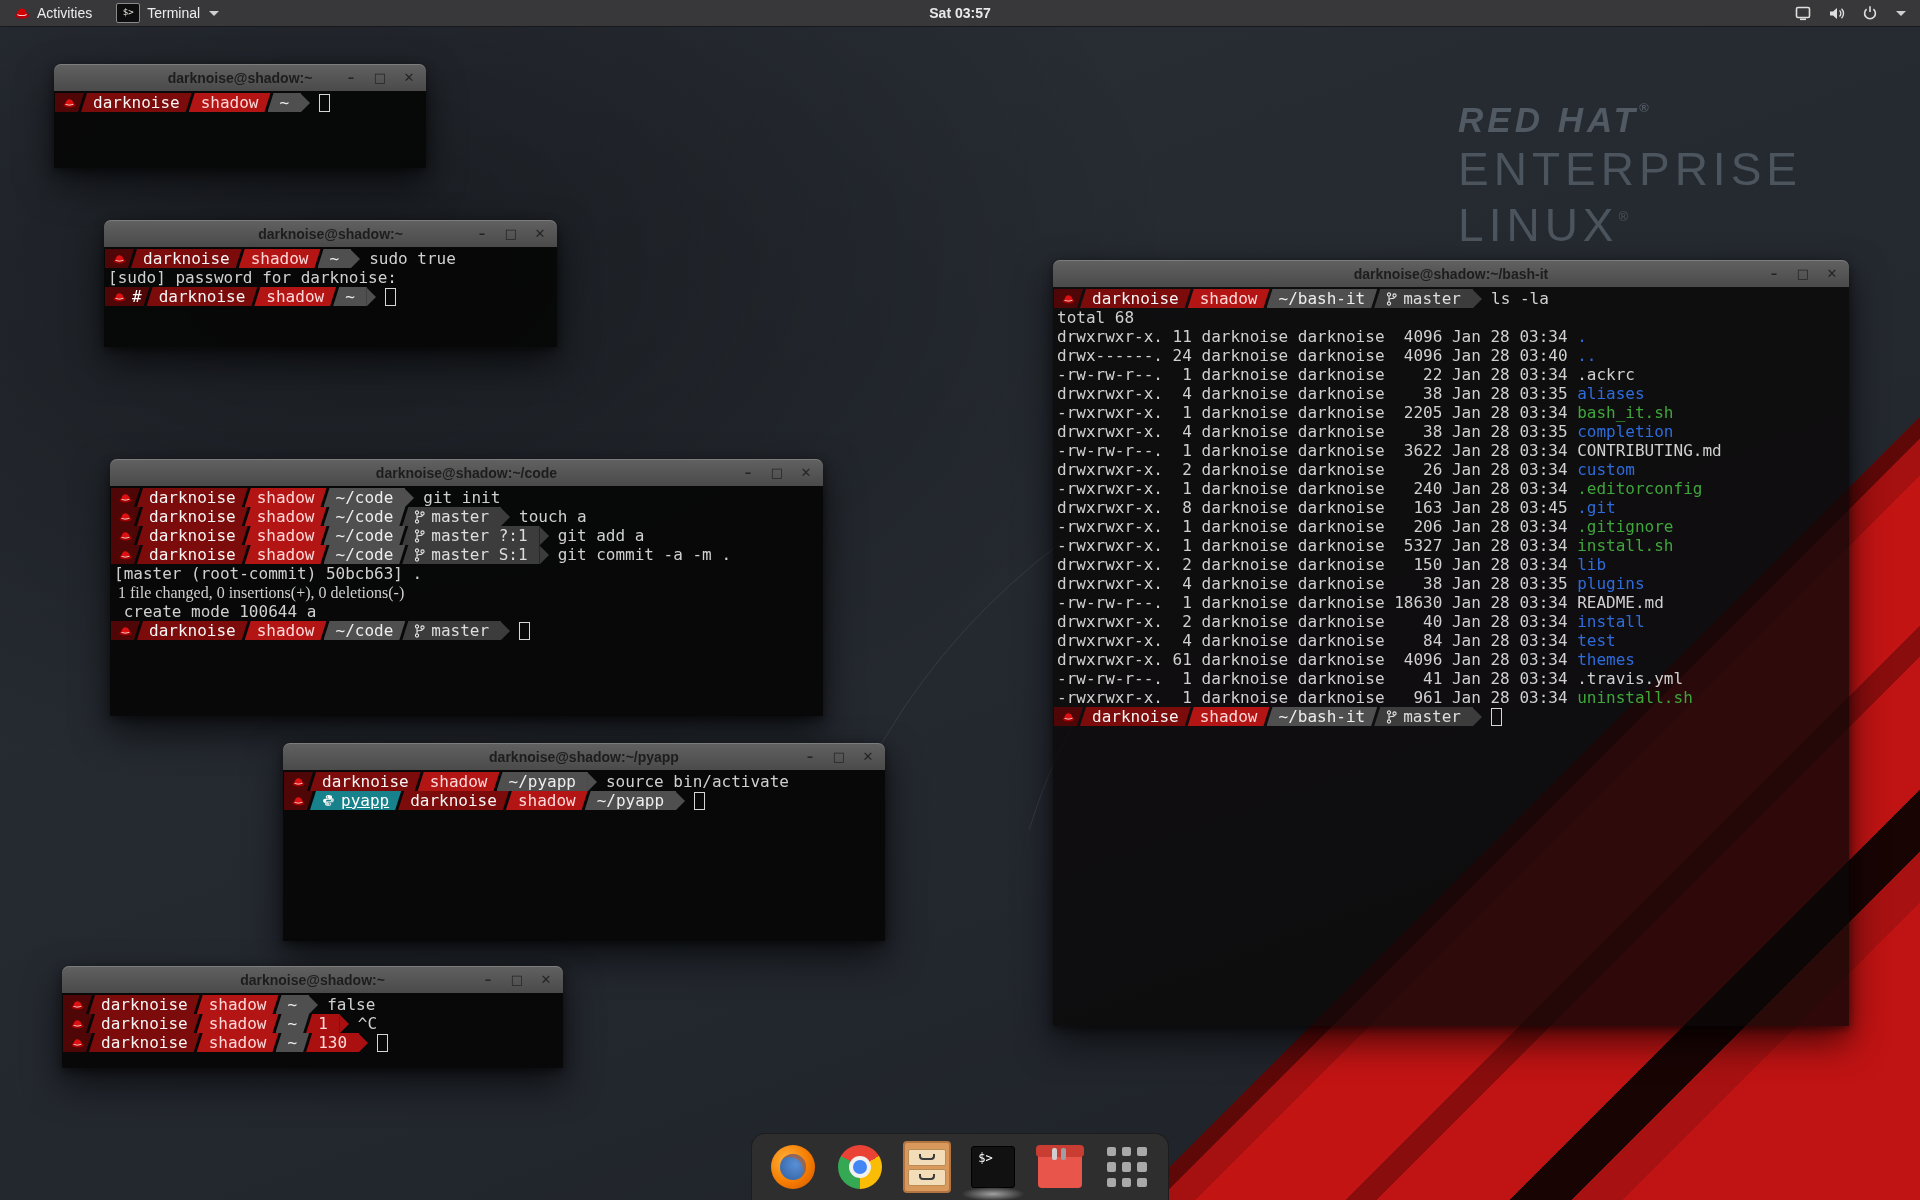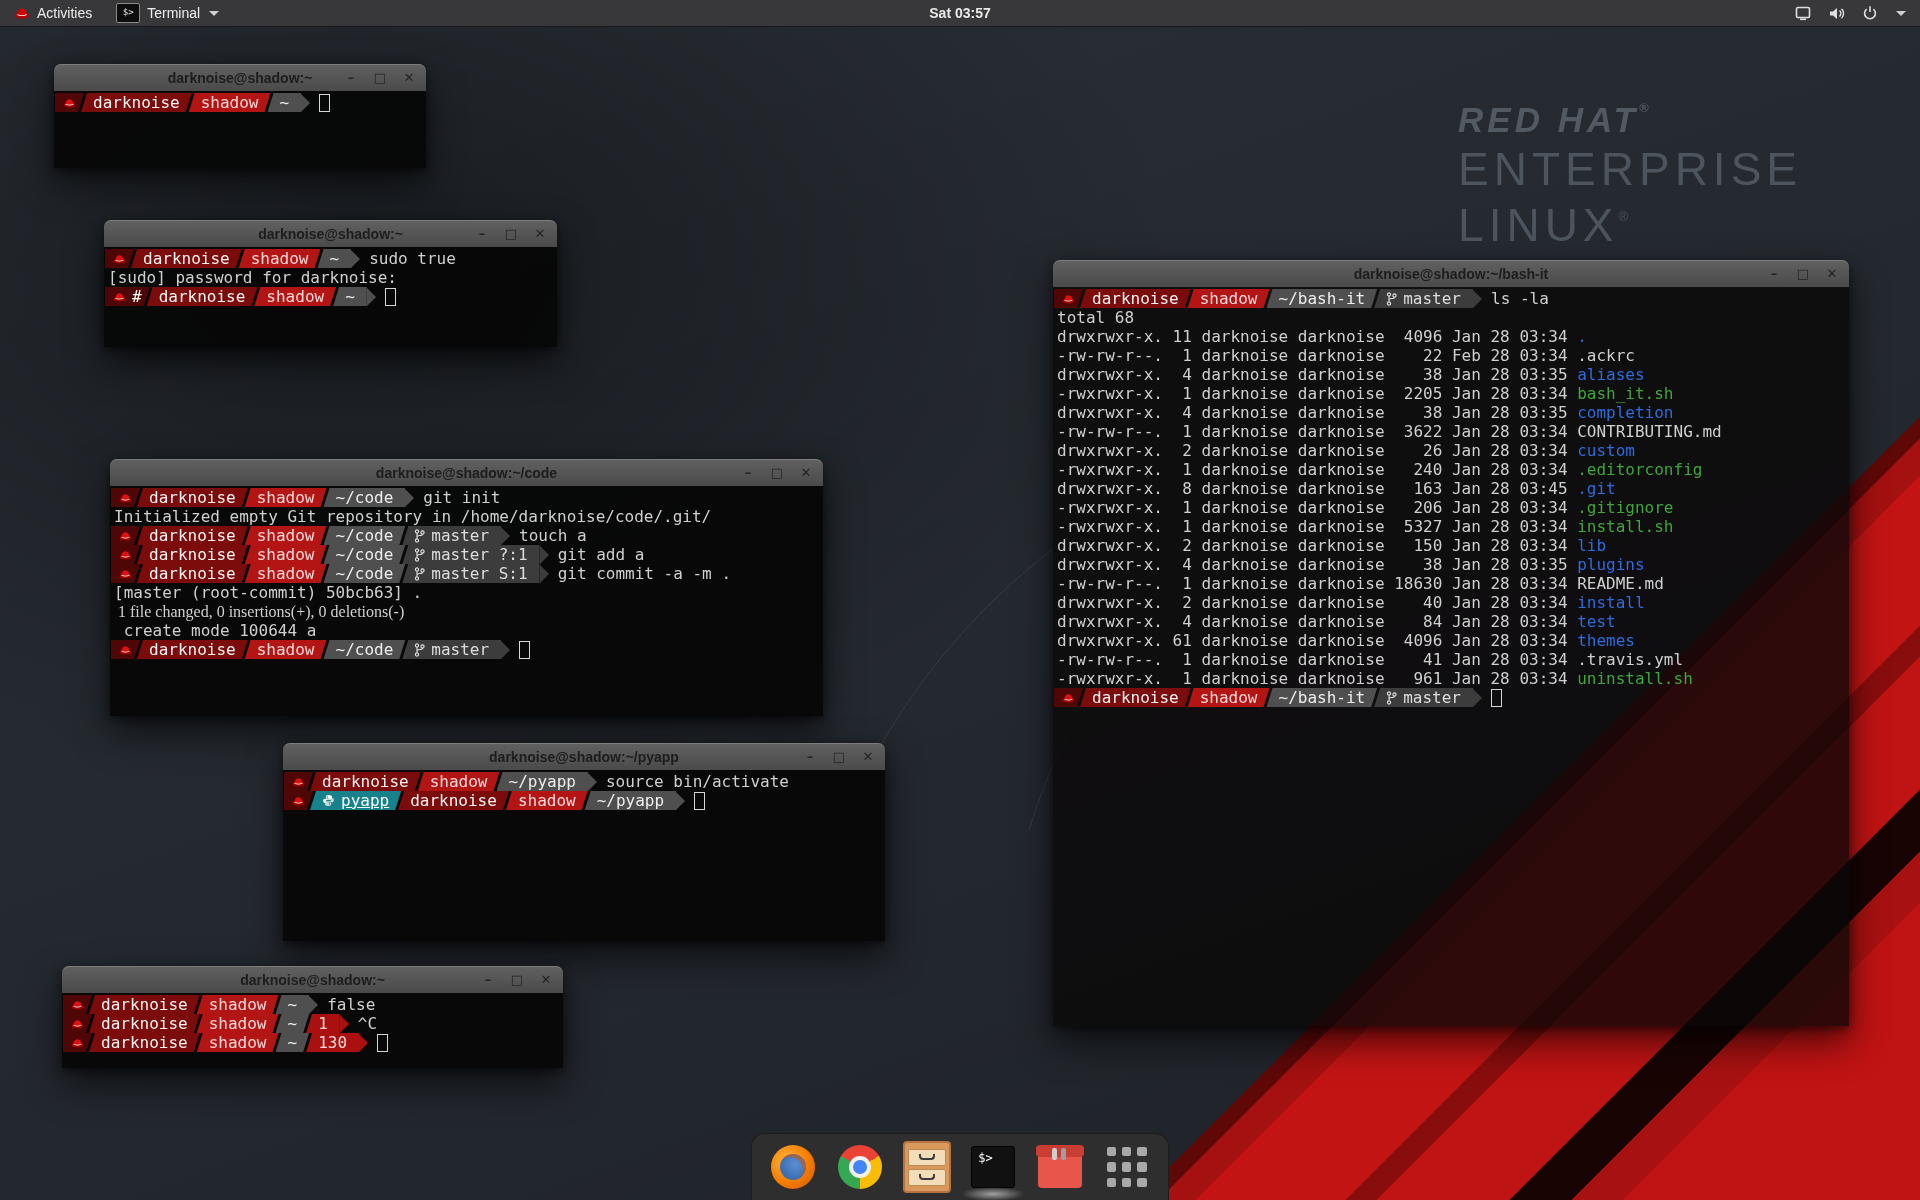--- a/index.html
+++ b/index.html
@@ -176,21 +176,20 @@
         <span class="wbtn">□</span>
         <span class="wbtn">✕</span>
       </span>
     </div>
     <div class="tbody">
         <div class="t-line"><span class="seg k-hat seg-first" style="background: rgb(78, 6, 6); color: rgb(255, 255, 255);"><svg width="13" height="11" viewBox="0 0 13 11">
               <ellipse cx="6.5" cy="8" rx="6" ry="2.6" fill="#a40000"></ellipse>
               <path d="M2.4 7.2 C2.8 4 4.4 2.2 6.6 2.3 C8.8 2.4 10.2 4.2 10.5 6.9 C8.2 8.4 4.5 8.4 2.4 7.2 Z" fill="#d11"></path>
               <path d="M2.5 7 C4.7 8.1 8.3 8 10.4 6.8 L10.5 7.6 C8.3 8.9 4.6 8.9 2.5 7.8 Z" fill="#fff"></path>
             </svg></span><span class="seg k-user" style="background: rgb(124, 11, 11); color: rgb(245, 245, 245);"><span>darknoise</span></span><span class="seg k-host" style="background: rgb(179, 20, 20); color: rgb(255, 217, 217);"><span>shadow</span></span><span class="seg k-path seg-last" style="background: rgb(79, 79, 79); color: rgb(238, 238, 238);"><span>~/code</span></span><span class="seg-arrow" style="border-left-color: rgb(79, 79, 79);"></span><span class="cmd">git init</span></div>
-        <div class="t-line t-out" style="color: rgb(208, 208, 208);">Initialized empty Git repository in /home/darknoise/code/.git/</div>
         <div class="t-line"><span class="seg k-hat seg-first" style="background: rgb(78, 6, 6); color: rgb(255, 255, 255);"><svg width="13" height="11" viewBox="0 0 13 11">
               <ellipse cx="6.5" cy="8" rx="6" ry="2.6" fill="#a40000"></ellipse>
               <path d="M2.4 7.2 C2.8 4 4.4 2.2 6.6 2.3 C8.8 2.4 10.2 4.2 10.5 6.9 C8.2 8.4 4.5 8.4 2.4 7.2 Z" fill="#d11"></path>
               <path d="M2.5 7 C4.7 8.1 8.3 8 10.4 6.8 L10.5 7.6 C8.3 8.9 4.6 8.9 2.5 7.8 Z" fill="#fff"></path>
             </svg></span><span class="seg k-user" style="background: rgb(124, 11, 11); color: rgb(245, 245, 245);"><span>darknoise</span></span><span class="seg k-host" style="background: rgb(179, 20, 20); color: rgb(255, 217, 217);"><span>shadow</span></span><span class="seg k-path" style="background: rgb(79, 79, 79); color: rgb(238, 238, 238);"><span>~/code</span></span><span class="seg k-git seg-last" style="background: rgb(60, 60, 60); color: rgb(221, 221, 221);"><svg width="11" height="14" viewBox="0 0 11 14">
               <circle cx="3" cy="2.5" r="1.6" fill="none" stroke="#e3e3e3" stroke-width="1.1"></circle>
               <circle cx="3" cy="11.5" r="1.6" fill="none" stroke="#e3e3e3" stroke-width="1.1"></circle>
               <circle cx="8.5" cy="3.5" r="1.6" fill="none" stroke="#e3e3e3" stroke-width="1.1"></circle>
               <path d="M3 4.2 V9.8 M3 8 C3 5.6 8.5 7.4 8.5 5.2" fill="none" stroke="#e3e3e3" stroke-width="1.1"></path>
             </svg><span>master</span></span><span class="seg-arrow" style="border-left-color: rgb(60, 60, 60);"></span><span class="cmd">touch a</span></div>
@@ -299,21 +298,22 @@
               <path d="M2.4 7.2 C2.8 4 4.4 2.2 6.6 2.3 C8.8 2.4 10.2 4.2 10.5 6.9 C8.2 8.4 4.5 8.4 2.4 7.2 Z" fill="#d11"></path>
               <path d="M2.5 7 C4.7 8.1 8.3 8 10.4 6.8 L10.5 7.6 C8.3 8.9 4.6 8.9 2.5 7.8 Z" fill="#fff"></path>
             </svg></span><span class="seg k-user" style="background: rgb(124, 11, 11); color: rgb(245, 245, 245);"><span>darknoise</span></span><span class="seg k-host" style="background: rgb(179, 20, 20); color: rgb(255, 217, 217);"><span>shadow</span></span><span class="seg k-path" style="background: rgb(79, 79, 79); color: rgb(238, 238, 238);"><span>~/bash-it</span></span><span class="seg k-git seg-last" style="background: rgb(60, 60, 60); color: rgb(221, 221, 221);"><svg width="11" height="14" viewBox="0 0 11 14">
               <circle cx="3" cy="2.5" r="1.6" fill="none" stroke="#e3e3e3" stroke-width="1.1"></circle>
               <circle cx="3" cy="11.5" r="1.6" fill="none" stroke="#e3e3e3" stroke-width="1.1"></circle>
               <circle cx="8.5" cy="3.5" r="1.6" fill="none" stroke="#e3e3e3" stroke-width="1.1"></circle>
               <path d="M3 4.2 V9.8 M3 8 C3 5.6 8.5 7.4 8.5 5.2" fill="none" stroke="#e3e3e3" stroke-width="1.1"></path>
             </svg><span>master</span></span><span class="seg-arrow" style="border-left-color: rgb(60, 60, 60);"></span><span class="cmd">ls -la</span></div>
         <div class="t-line t-out" style="color: rgb(208, 208, 208);">total 68</div>
         <div class="t-line t-out"><span style="color: rgb(208, 208, 208);">drwxrwxr-x. 11 darknoise darknoise  4096 Jan 28 03:34 </span><span style="color: rgb(46, 107, 219);">.</span></div>
-        <div class="t-line t-out"><span style="color: rgb(208, 208, 208);">-rw-rw-r--.  1 darknoise darknoise    22 Feb 28 03:34 </span><span style="color: rgb(208, 208, 208);">.ackrc</span></div>
+        <div class="t-line t-out"><span style="color: rgb(208, 208, 208);">drwx------. 24 darknoise darknoise  4096 Jan 28 03:40 </span><span style="color: rgb(46, 107, 219);">..</span></div>
+        <div class="t-line t-out"><span style="color: rgb(208, 208, 208);">-rw-rw-r--.  1 darknoise darknoise    22 Jan 28 03:34 </span><span style="color: rgb(208, 208, 208);">.ackrc</span></div>
         <div class="t-line t-out"><span style="color: rgb(208, 208, 208);">drwxrwxr-x.  4 darknoise darknoise    38 Jan 28 03:35 </span><span style="color: rgb(46, 107, 219);">aliases</span></div>
         <div class="t-line t-out"><span style="color: rgb(208, 208, 208);">-rwxrwxr-x.  1 darknoise darknoise  2205 Jan 28 03:34 </span><span style="color: rgb(63, 166, 60);">bash_it.sh</span></div>
         <div class="t-line t-out"><span style="color: rgb(208, 208, 208);">drwxrwxr-x.  4 darknoise darknoise    38 Jan 28 03:35 </span><span style="color: rgb(46, 107, 219);">completion</span></div>
         <div class="t-line t-out"><span style="color: rgb(208, 208, 208);">-rw-rw-r--.  1 darknoise darknoise  3622 Jan 28 03:34 </span><span style="color: rgb(208, 208, 208);">CONTRIBUTING.md</span></div>
         <div class="t-line t-out"><span style="color: rgb(208, 208, 208);">drwxrwxr-x.  2 darknoise darknoise    26 Jan 28 03:34 </span><span style="color: rgb(46, 107, 219);">custom</span></div>
         <div class="t-line t-out"><span style="color: rgb(208, 208, 208);">-rwxrwxr-x.  1 darknoise darknoise   240 Jan 28 03:34 </span><span style="color: rgb(63, 166, 60);">.editorconfig</span></div>
         <div class="t-line t-out"><span style="color: rgb(208, 208, 208);">drwxrwxr-x.  8 darknoise darknoise   163 Jan 28 03:45 </span><span style="color: rgb(46, 107, 219);">.git</span></div>
         <div class="t-line t-out"><span style="color: rgb(208, 208, 208);">-rwxrwxr-x.  1 darknoise darknoise   206 Jan 28 03:34 </span><span style="color: rgb(63, 166, 60);">.gitignore</span></div>
         <div class="t-line t-out"><span style="color: rgb(208, 208, 208);">-rwxrwxr-x.  1 darknoise darknoise  5327 Jan 28 03:34 </span><span style="color: rgb(63, 166, 60);">install.sh</span></div>
         <div class="t-line t-out"><span style="color: rgb(208, 208, 208);">drwxrwxr-x.  2 darknoise darknoise   150 Jan 28 03:34 </span><span style="color: rgb(46, 107, 219);">lib</span></div>

